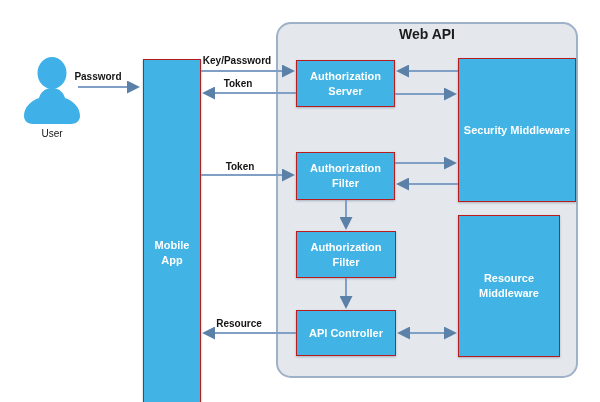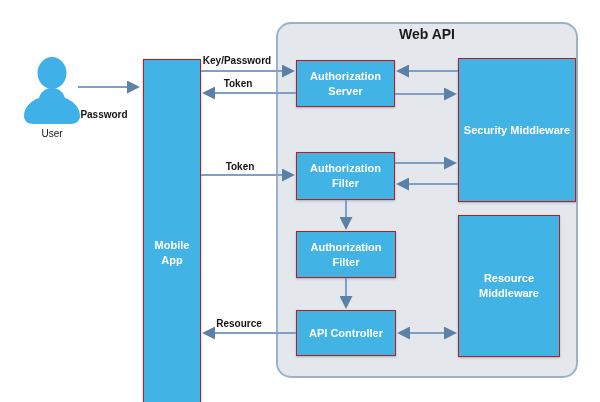--- a/index.html
+++ b/index.html
@@ -66,21 +66,21 @@
 
   
   .edge-label {
     position: absolute;
     font-size: 10px;
     font-weight: bold;
     color: #141414;
     white-space: nowrap;
     transform: translateX(-50%);
   }
-  .el-password    { left: 104px; top: 71px; margin-top: 38px; }
+  .el-password    { left: 98px; top: 71px; }
   .el-keypassword { left: 237px; top: 55px; }
   .el-token1      { left: 238px; top: 78px; }
   .el-token2      { left: 240px; top: 161px; }
   .el-resource    { left: 239px; top: 318px; }
 
   
   .user-icon {
     position: absolute;
     left: 16px; top: 54px;
     width: 72px; height: 74px;

